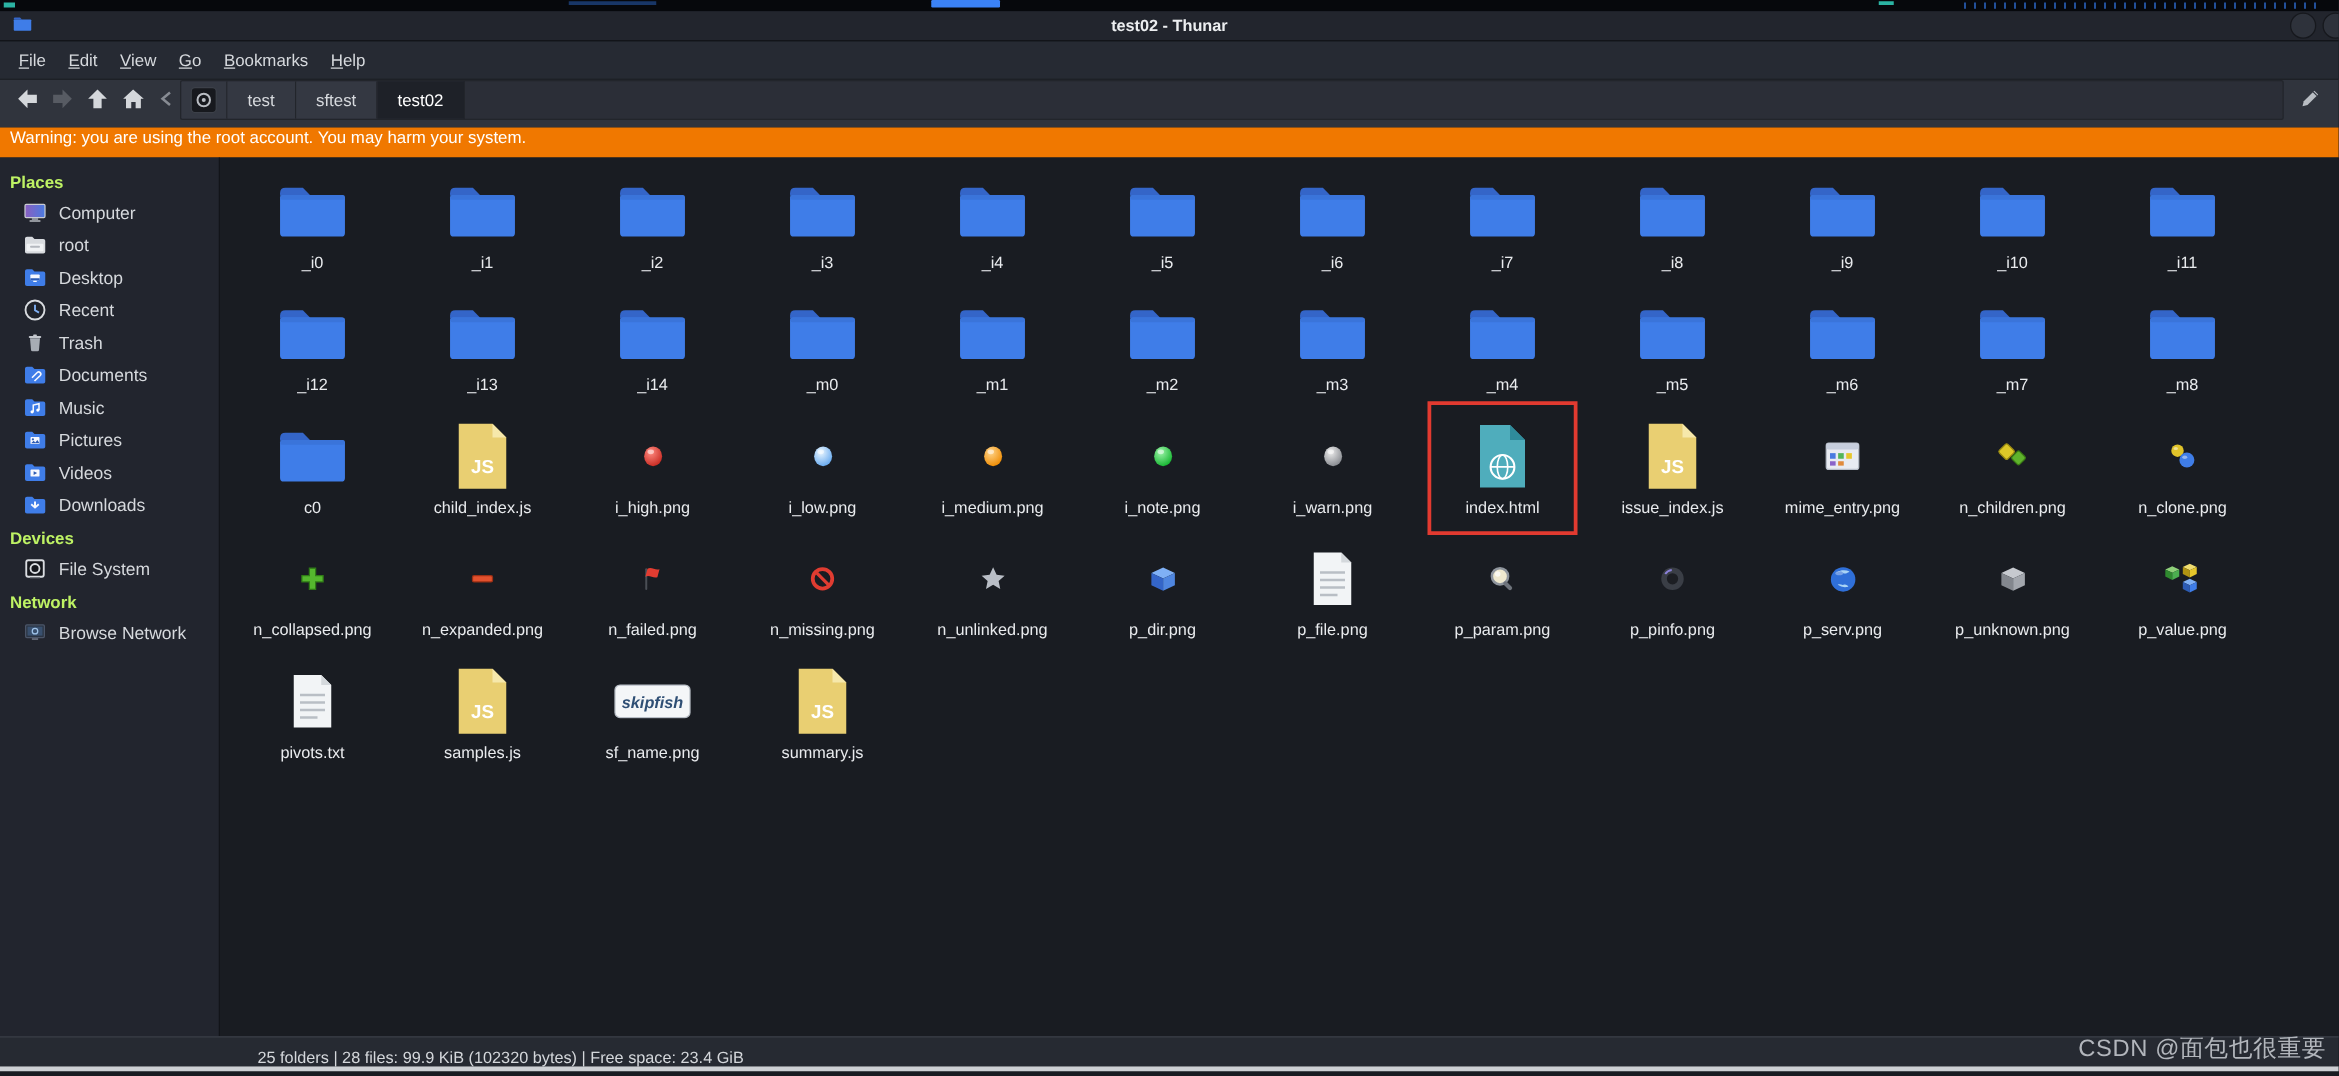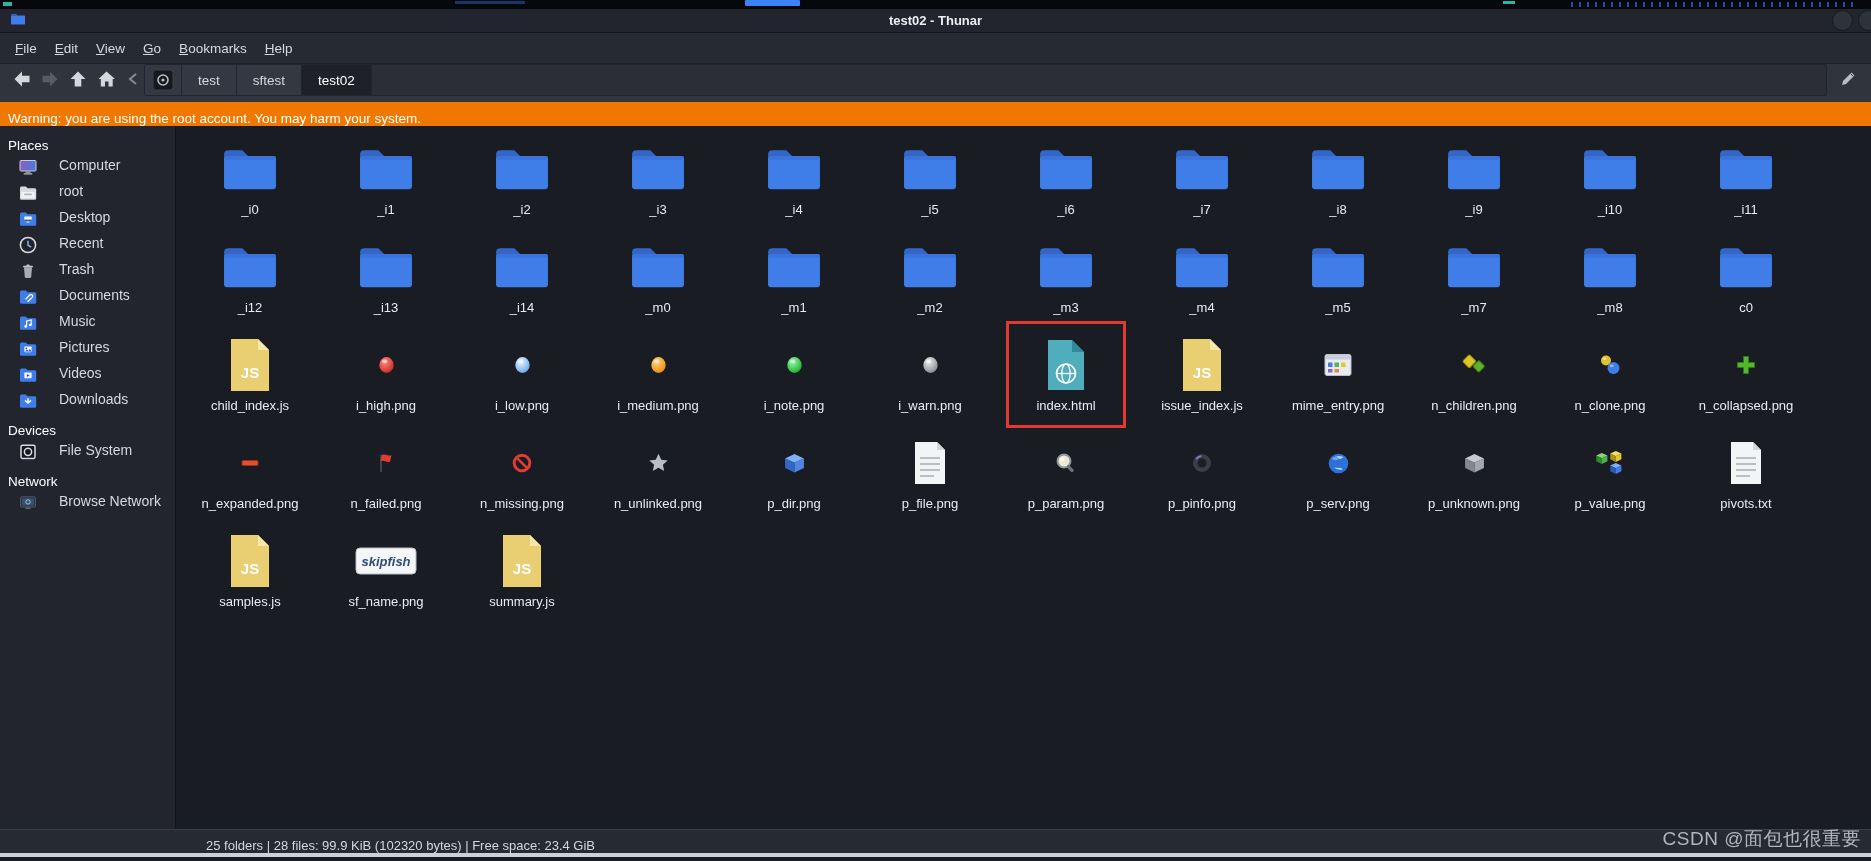--- a/index.html
+++ b/index.html
@@ -36,27 +36,27 @@
   .pathbar{flex:1;height:30px;margin-left:2px;background:#2b2e37;border:1px solid #22252b;
            border-radius:2px;display:flex;align-items:stretch;overflow:hidden}
   .path-icon-btn{width:36px;display:flex;align-items:center;justify-content:center;
                  background:#343842;border-right:1px solid #22252b}
   .path-btn{padding:0 16px;display:flex;align-items:center;font-size:13.5px;color:#d6d9dd;
             background:#343842;border-right:1px solid #22252b}
   .path-btn.active{background:#1e2128;color:#ffffff;font-weight:normal}
   .pencil-btn{width:30px;height:30px;margin-left:6px;display:flex;align-items:center;justify-content:center}
 
   .warningbar{height:24px;background:#f07800;color:#ffffff;font-size:13.5px;display:flex;
-              align-items:flex-end;padding-left:8px;flex:0 0 auto}
+              align-items:flex-start;padding-left:8px;flex:0 0 auto}
 
   .bodyrow{flex:1;display:flex;min-height:0}
   .sidebar{width:175px;flex:0 0 175px;background:#22252e;border-right:1px solid #121419;
            padding-top:6px;overflow:hidden}
-  .sb-header{font-weight:normal;color:#ffffff;font-size:13.5px;padding:6px 8px 4px 8px}
-  .sb-item{display:flex;gap:21px;height:26px;padding-left:18px;
+  .sb-header{font-weight:bold;color:#bef264;font-size:13.5px;padding:6px 8px 4px 8px}
+  .sb-item{display:flex;align-items:center;gap:9px;height:26px;padding-left:18px;
            font-size:14px;color:#d6d9dd;cursor:default}
   .sb-item .sb-ic{width:20px;height:20px;display:flex;align-items:center;justify-content:center}
 
   .main{flex:1;position:relative;background:#191c22;padding:12px 0 0 6px;overflow:hidden}
   .grid{display:grid;grid-template-columns:repeat(12,136px);grid-auto-rows:minmax(98px,auto)}
   .cell{position:relative;display:flex;flex-direction:column;align-items:center;padding-top:2px;cursor:default}
   .icon-slot{height:58px;display:flex;align-items:center;justify-content:center}
   .label{margin-top:4px;font-size:13px;color:#e9ebee;text-align:right;max-width:112px;line-height:1.25}
   .annotation{position:absolute;left:8px;right:8px;top:-13px;bottom:4px;
               border:3px solid #e23a30;pointer-events:none}
@@ -501,20 +501,30 @@
             <div class="label">_m5</div>
           </div>
           <div class="cell">
             <div class="icon-slot">
               <svg width="62" height="50" viewBox="0 0 64 52">
                 <path d="M5 11q0-4.5 4.5-4.5H24l6.5 6.5H5z" fill="#3465c8"></path>
                 <rect x="5" y="12.5" width="54" height="34.5" rx="3" fill="#3f7de8"></rect>
                 <rect x="5" y="12.5" width="54" height="4" rx="2" fill="#3a74da"></rect>
               </svg>
             </div>
+            <div class="label">_m6</div>
+          </div>
+          <div class="cell">
+            <div class="icon-slot">
+              <svg width="62" height="50" viewBox="0 0 64 52">
+                <path d="M5 11q0-4.5 4.5-4.5H24l6.5 6.5H5z" fill="#3465c8"></path>
+                <rect x="5" y="12.5" width="54" height="34.5" rx="3" fill="#3f7de8"></rect>
+                <rect x="5" y="12.5" width="54" height="4" rx="2" fill="#3a74da"></rect>
+              </svg>
+            </div>
             <div class="label">_m7</div>
           </div>
           <div class="cell">
             <div class="icon-slot">
               <svg width="62" height="50" viewBox="0 0 64 52">
                 <path d="M5 11q0-4.5 4.5-4.5H24l6.5 6.5H5z" fill="#3465c8"></path>
                 <rect x="5" y="12.5" width="54" height="34.5" rx="3" fill="#3f7de8"></rect>
                 <rect x="5" y="12.5" width="54" height="4" rx="2" fill="#3a74da"></rect>
               </svg>
             </div>

